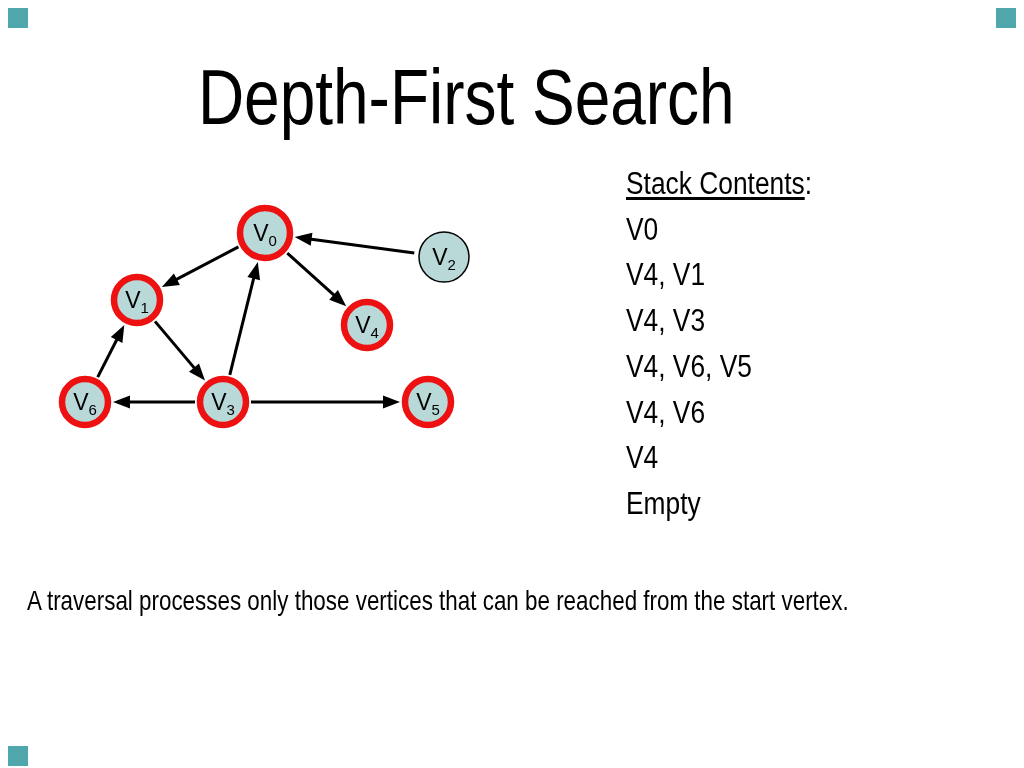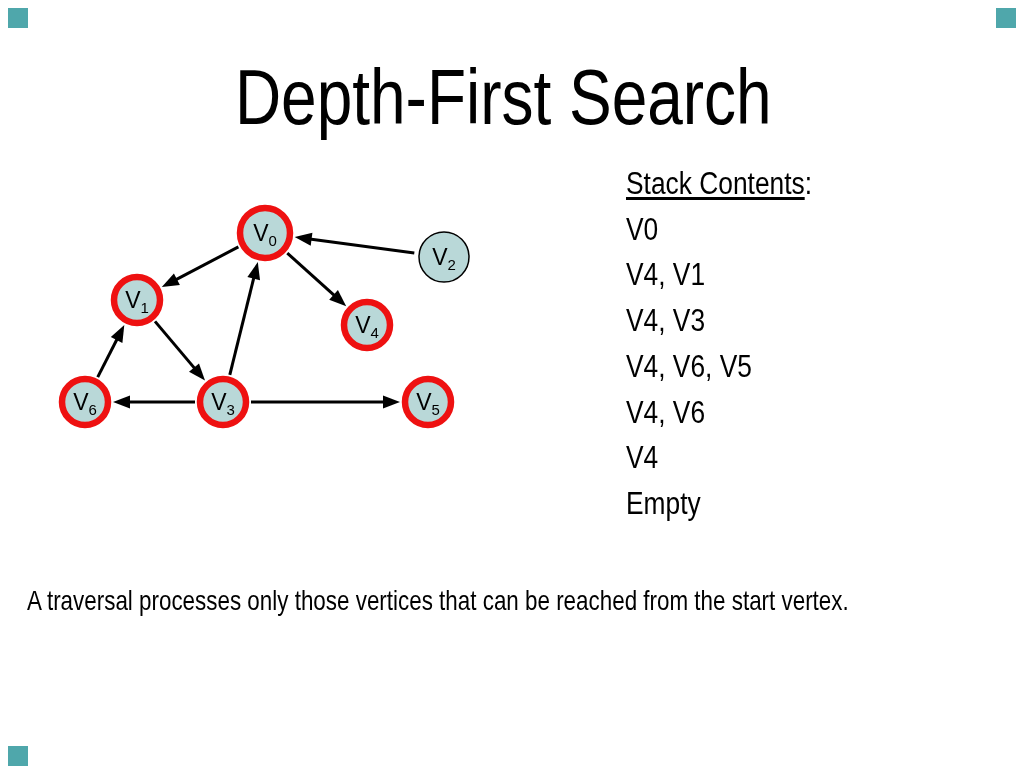--- a/index.html
+++ b/index.html
@@ -24,21 +24,20 @@
     position: absolute;
     top: 58px;
     left: 0;
     width: 932px;
     margin: 0;
     text-align: center;
     font-size: 78px;
     line-height: 78px;
     font-weight: 400;
     white-space: nowrap;
-    padding-left: 37px;
   }
   .title .inner {
     display: inline-block;
     transform: scaleX(0.82);
   }
   #graph-svg {
     position: absolute;
     left: 0; top: 0;
     width: 1024px;
     height: 768px;

